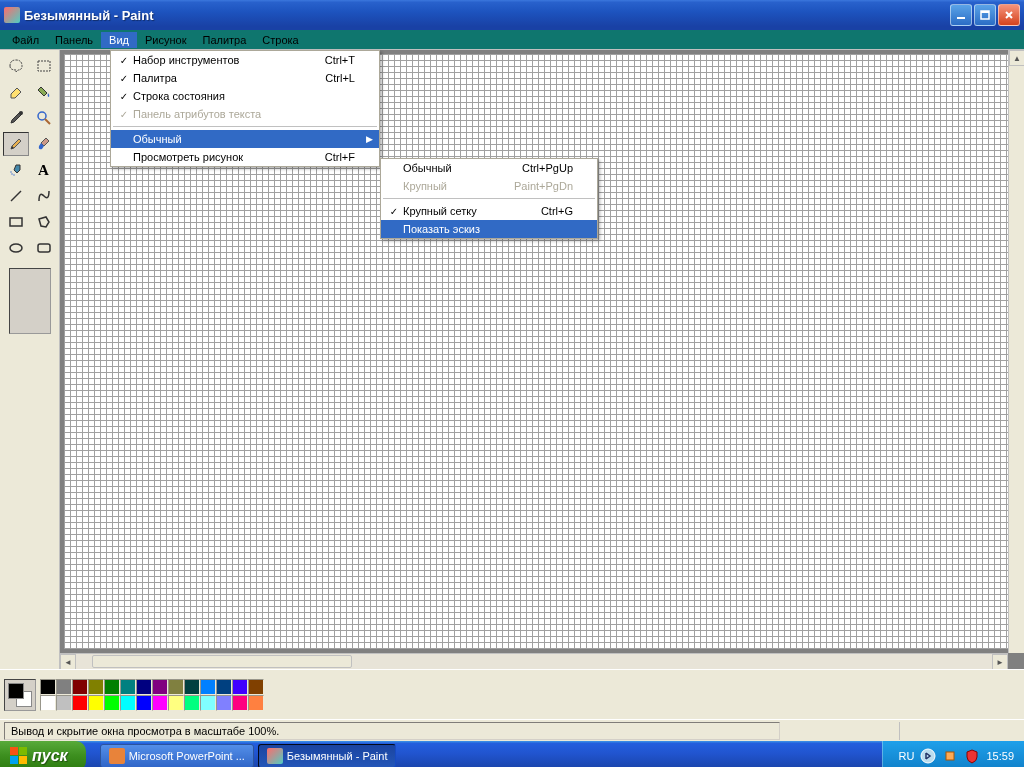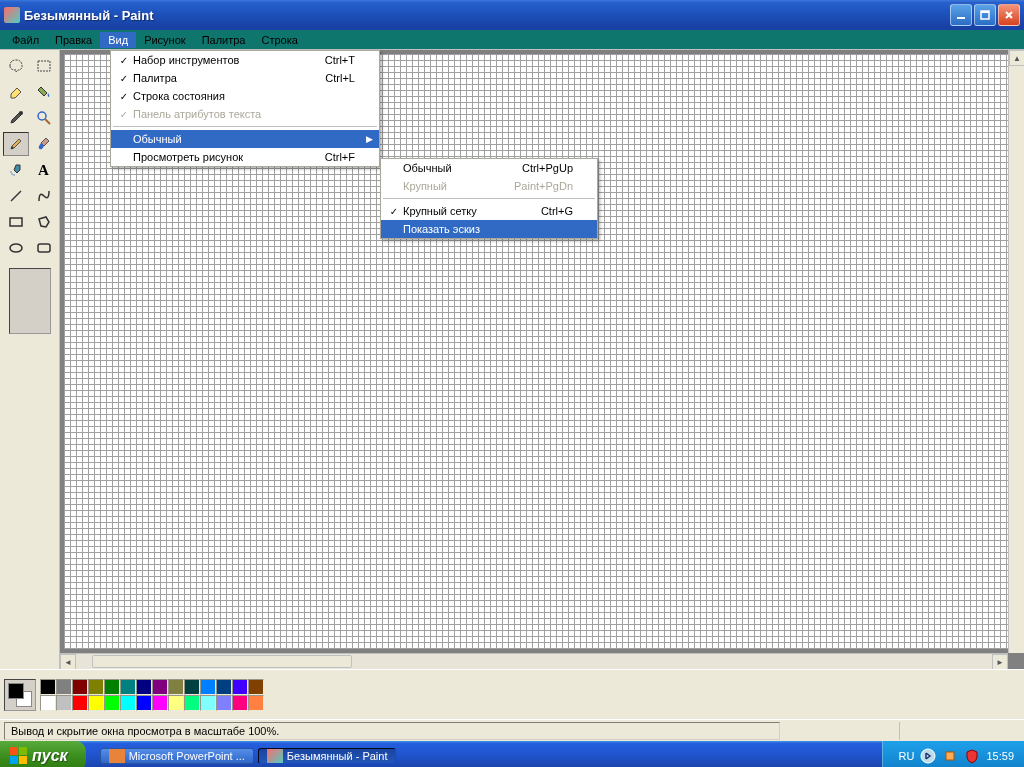--- a/index.html
+++ b/index.html
@@ -64,21 +64,21 @@
 
 .statusbar { height: 22px; background: #ece9d8; border-top: 1px solid #fff; display: flex; align-items: center; font-size: 11px; padding: 0 4px; }
 .status-section { padding: 0 6px; border-right: 1px solid #c0c0c0; height: 18px; display: flex; align-items: center; }
 .status-section.main { flex: 1; border: 1px inset #d4d0c8; }
 
 
 .taskbar { height: 30px; background: linear-gradient(to bottom, #3d95e6 0%, #245edd 8%, #2155d0 40%, #1941a5 100%); display: flex; align-items: center; }
 .start-btn { height: 30px; padding: 0 18px 0 10px; background: linear-gradient(to bottom, #58aa3a 0%, #3c8e1e 50%, #2c7a0e 100%); color: white; font-weight: bold; font-style: italic; font-size: 16px; display: flex; align-items: center; border-radius: 0 10px 10px 0; cursor: pointer; text-shadow: 1px 1px 1px rgba(0,0,0,0.4); }
 .start-logo { width: 18px; height: 18px; margin-right: 4px; display: grid; grid-template-columns: 8px 8px; grid-template-rows: 8px 8px; gap: 1px; }
 .start-logo div:nth-child(1){background:#f65314;} .start-logo div:nth-child(2){background:#7cbb00;} .start-logo div:nth-child(3){background:#00a1f1;} .start-logo div:nth-child(4){background:#ffbb00;}
-.task-btn { height: 16px; margin: 9px 2px; padding: 0 8px; background: linear-gradient(to bottom, #538ee8, #3066c8); border: 1px solid #2b549e; border-radius: 3px; display: flex; align-items: center; color: white; font-size: 11px; cursor: pointer; max-width: 170px; overflow: hidden; white-space: nowrap; }
+.task-btn { height: 24px; margin: 9px 2px; padding: 0 8px; background: linear-gradient(to bottom, #538ee8, #3066c8); border: 1px solid #2b549e; border-radius: 3px; display: flex; align-items: center; color: white; font-size: 11px; cursor: pointer; max-width: 170px; overflow: hidden; white-space: nowrap; }
 .task-btn.active { background: linear-gradient(to bottom, #1a44a0, #2456b8); border: 1px inset #0d2a6e; }
 .task-icon { width: 16px; height: 16px; margin-right: 4px; background: #e8833a; border-radius: 2px; flex-shrink:0; }
 .systray { margin-left: auto; background: linear-gradient(to bottom, #1fa0ea, #0f7fc8); height: 30px; display: flex; align-items: center; padding: 0 10px 0 16px; font-size: 11px; color: white; gap: 6px; border-left: 1px solid rgba(255,255,255,0.3); }
 .tray-icon { width: 16px; height: 16px; display:inline-block; }
 </style>
 </head>
 <body>
 
 <div class="titlebar">
   <div class="titlebar-icon"></div>
@@ -98,21 +98,21 @@
     <div class="window-btn close">
         <svg width="10" height="10">
           <path d="M2 2 L8 8 M8 2 L2 8" stroke="white" stroke-width="2"></path>
         </svg>
       </div>
   </div>
 </div>
 
 <div class="menubar">
   <div class="menu-item">Файл</div>
-  <div class="menu-item">Правка</div>
+  <div class="menu-item">Панель</div>
   <div class="menu-item active">Вид</div>
   <div class="menu-item">Рисунок</div>
   <div class="menu-item">Палитра</div>
   <div class="menu-item">Строка</div>
 </div>
 
 <div class="main-area">
 
   <div class="toolbox">
     <div class="tool-grid">

